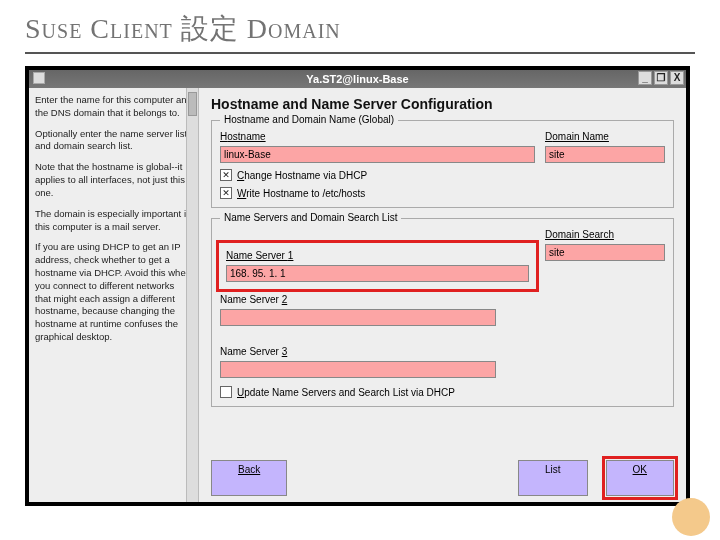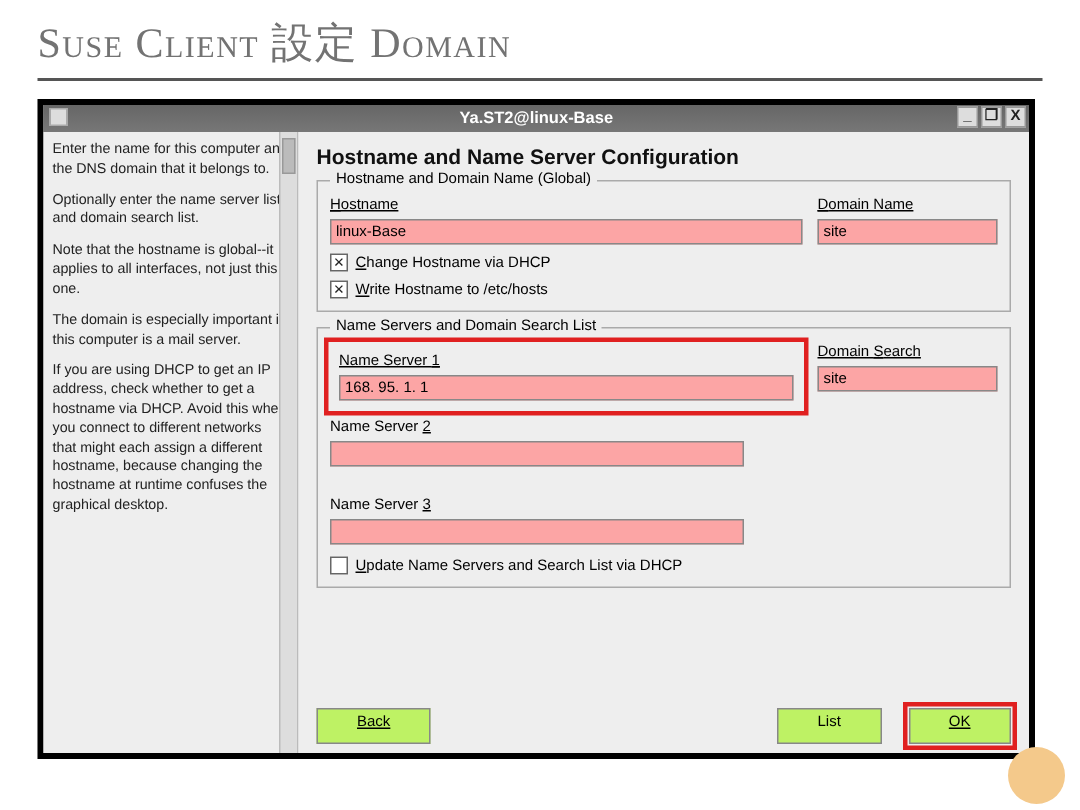--- a/index.html
+++ b/index.html
@@ -22,21 +22,21 @@
 .groupbox .legend { position: absolute; top: -7px; left: 8px; background: #eee; padding: 0 4px; font-size: 10px; }
 .row { display: flex; gap: 10px; }
 .col { flex: 1; text-decoration: underline; }
 .col.narrow { flex: 0 0 120px; }
 label.fld { font-size: 10px; display: block; margin-bottom: 2px; }
 input.text { width: 100%; font-size: 10px; padding: 2px 3px; border: 1px solid #888; background: #fca5a5; }
 .chk { display: flex; align-items: center; gap: 5px; font-size: 10px; margin-top: 6px; }
 .chkbox { width: 12px; height: 12px; border: 1px solid #666; background: #fff; display: inline-flex; align-items: center; justify-content: center; font-size: 9px; color: #222; }
 .hl-red { outline: 3px solid #e02020; outline-offset: 1px; }
 .buttons { position: absolute; left: 12px; right: 12px; bottom: 6px; display: flex; justify-content: space-between; }
-.btn { min-width: 62px; height: 24px; font-size: 10px; background: #bef264; border: 1px solid #888; padding: 0 26px; line-height: 18px; text-align: center; }
+.btn { min-width: 62px; height: 36px; font-size: 10px; background: #c4b5fd; border: 1px solid #888; padding: 0 26px; line-height: 18px; text-align: center; }
 .circle { position: absolute; right: 10px; bottom: 4px; width: 38px; height: 38px; border-radius: 50%; background: #f4c98b; }
 .underline { text-decoration: underline; }
 </style>
 </head>
 <body>
 
 <div class="slide-title">Suse Client 設定 Domain</div>
 <div class="slide-title-rule"></div>
 
 <div class="window">
@@ -83,21 +83,21 @@
         </div>
         <div class="chk">
           <span class="chkbox">✕</span>
           <span><span class="underline">W</span><span>rite Hostname to /etc/hosts</span></span>
         </div>
       </div>
 
       <div class="groupbox" style="margin-top:10px;">
         <span class="legend">Name Servers and Domain Search List</span>
         <div class="row">
-          <div class="col hl-red" style="padding:6px;">
+          <div class="col hl-red" style="padding:6px;margin-top:15px;">
             <label class="fld"><span>Name Server </span><span class="underline">1</span></label>
             <input class="text" value="168. 95. 1. 1" style="">
           </div>
           <div class="col narrow">
             <label class="fld"><span>Domain </span><span class="underline">S</span><span>earch</span></label>
             <input class="text" value="site" style="">
           </div>
         </div>
         <div style="margin-top:6px;">
           <label class="fld"><span>Name Server </span><span class="underline">2</span></label>

